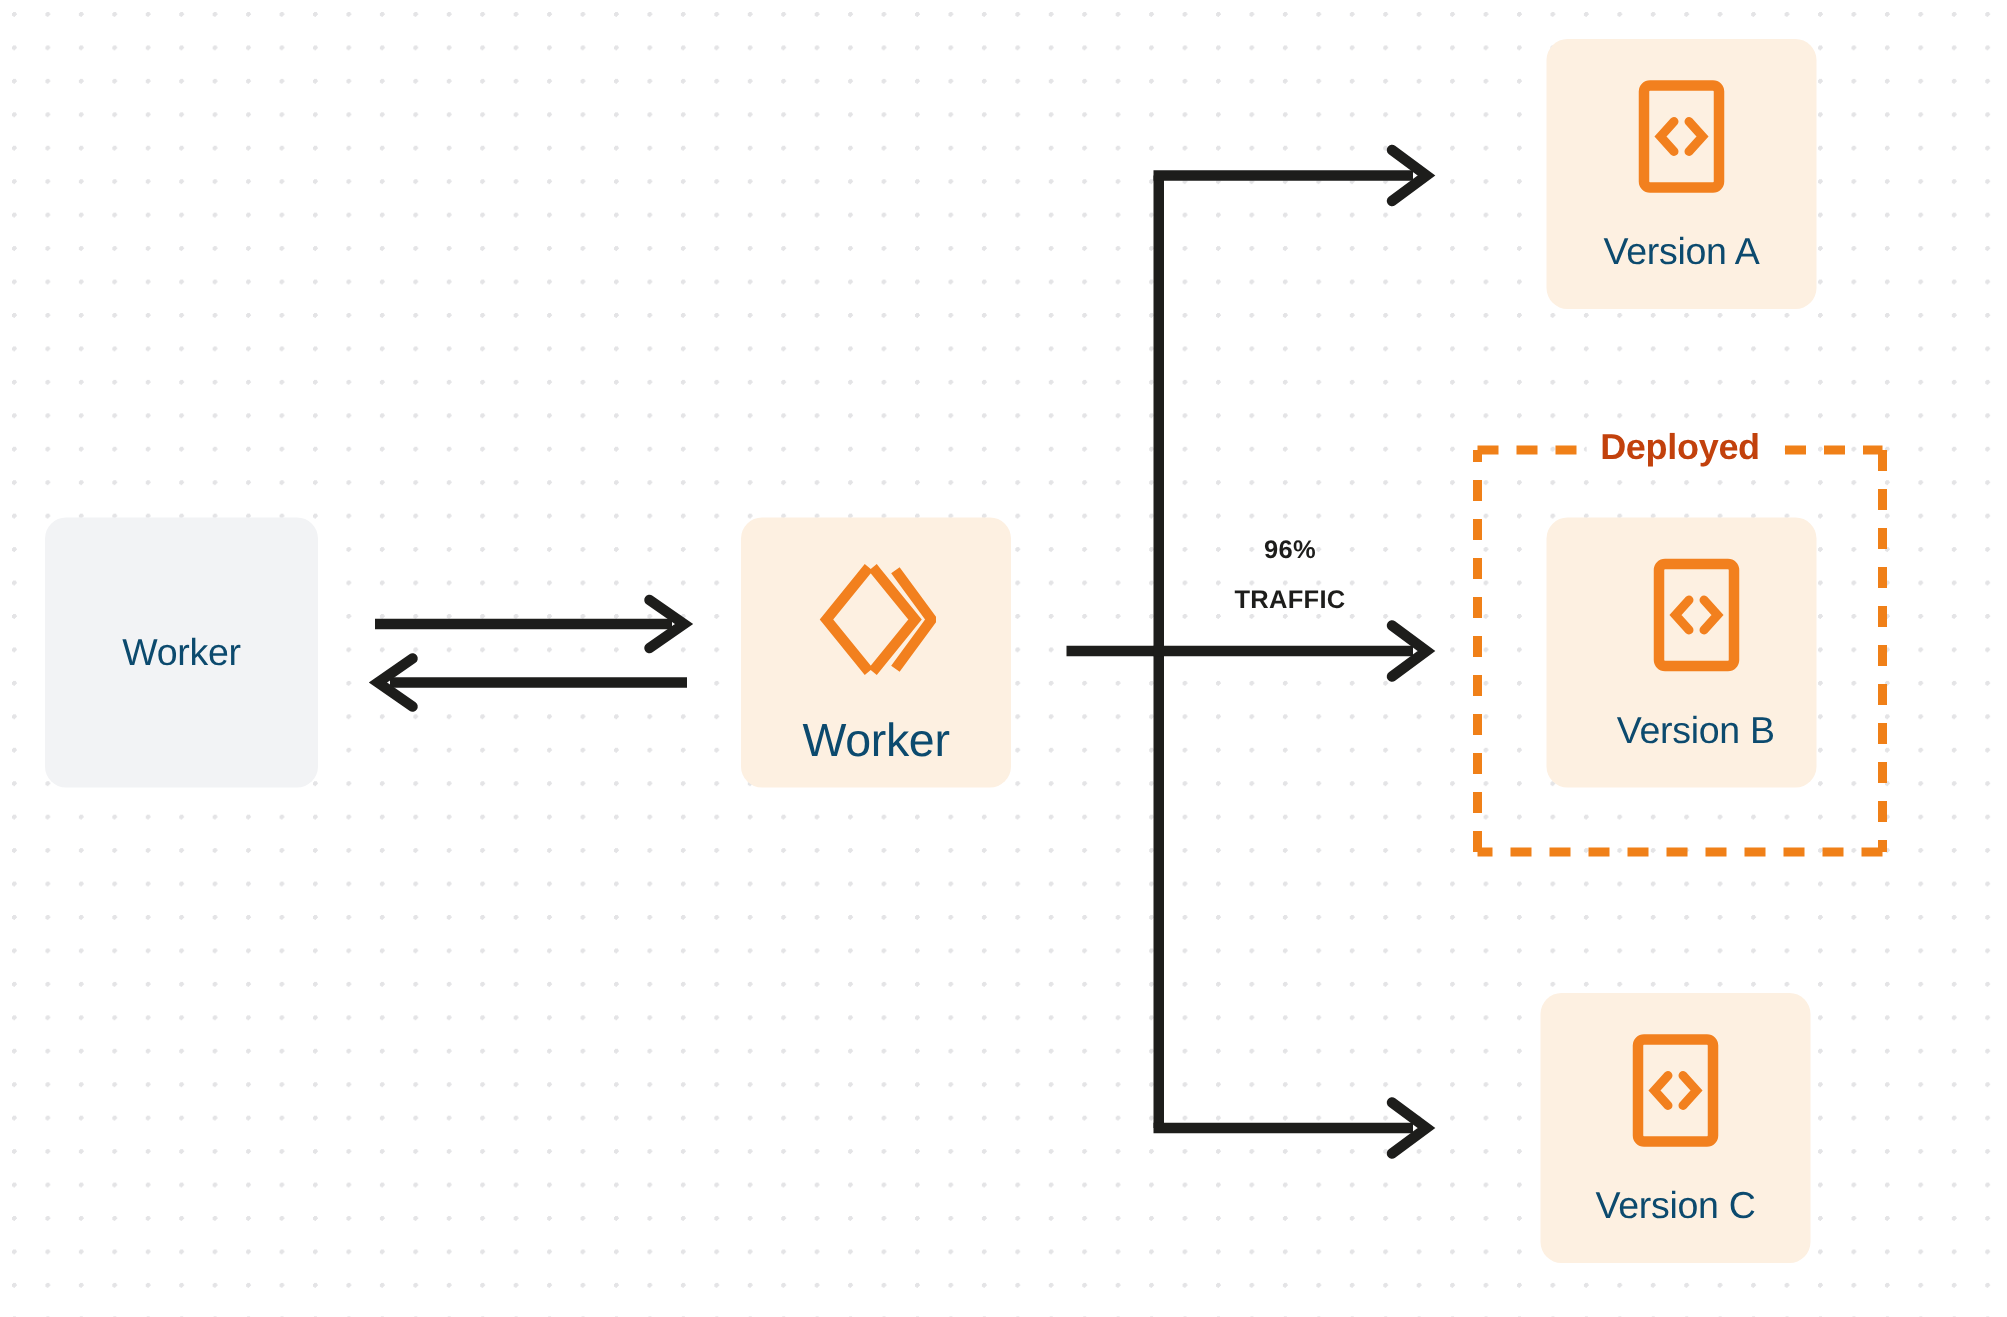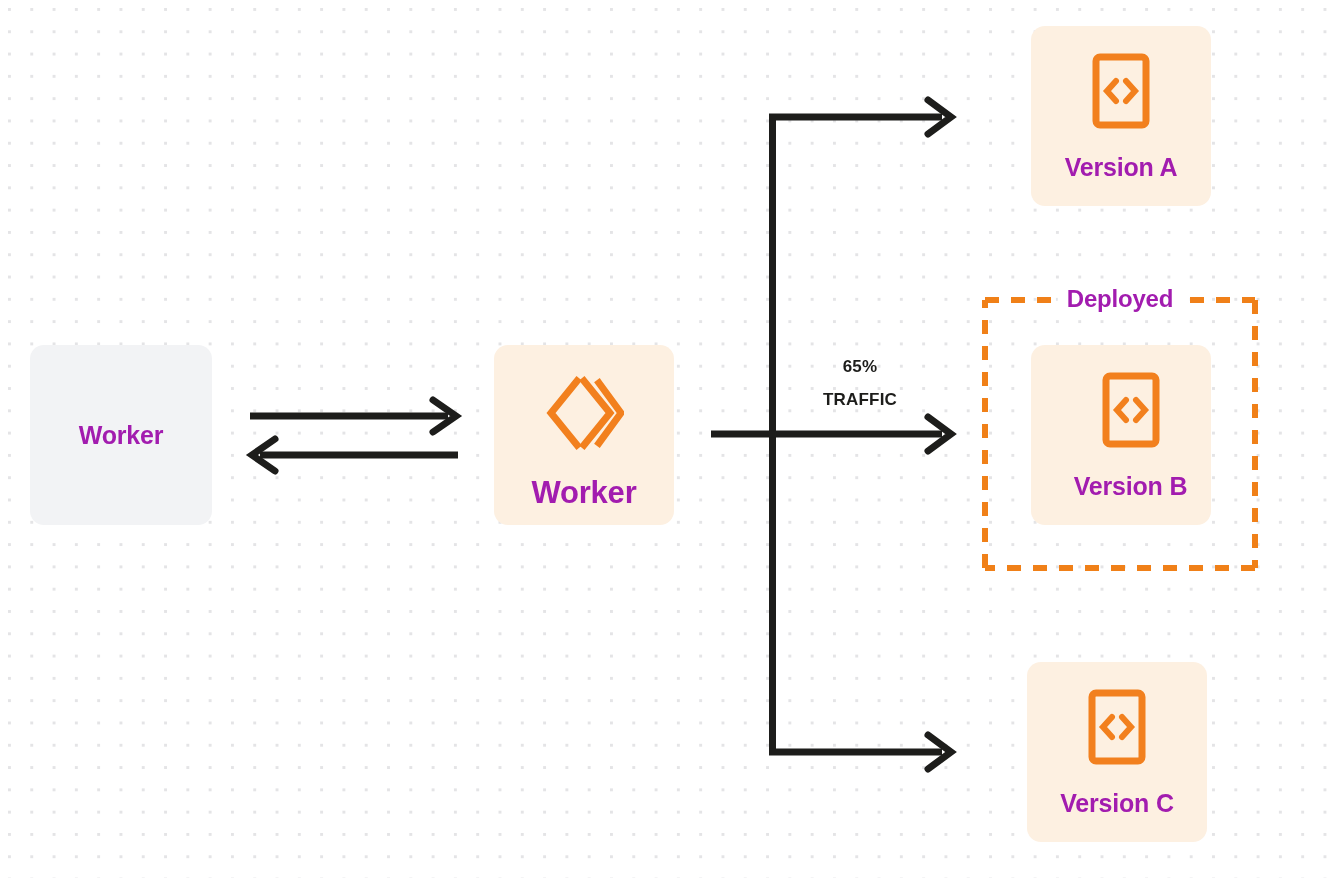--- a/index.html
+++ b/index.html
@@ -26,22 +26,22 @@
   .node {
     position: absolute;
     border-radius: 14px;
     display: flex;
     flex-direction: column;
     align-items: center;
     justify-content: center;
     box-sizing: border-box;
   }
   .node-label {
-    font-weight: 700;
-    color: #a21caf;
+    font-weight: 400;
+    color: #0c4a6e;
     letter-spacing: -0.2px;
     white-space: nowrap;
   }
 
   
   #client-node {
     left: 30px;
     top: 345px;
     width: 182px;
     height: 180px;
@@ -85,21 +85,21 @@
   }
   #deployed-label {
     position: absolute;
     left: 50%;
     top: -15px;
     transform: translateX(-50%);
     background: #ffffff;
     padding: 0 9px;
     font-size: 24px;
     font-weight: 700;
-    color: #a21caf;
+    color: #c2410c;
     white-space: nowrap;
     letter-spacing: -0.2px;
     z-index: 3;
   }
 
   
   #wires {
     position: absolute;
     left: 0;
     top: 0;
@@ -225,17 +225,17 @@
       <path d="M928 417 L951 434 L928 451" fill="none" stroke="#1d1d1b" stroke-width="7" stroke-linecap="round" stroke-linejoin="miter"></path>
     </g>
 
     <g>
       <path d="M769 752 L942 752" fill="none" stroke="#1d1d1b" stroke-width="7" stroke-linecap="butt"></path>
       <path d="M928 735 L951 752 L928 769" fill="none" stroke="#1d1d1b" stroke-width="7" stroke-linecap="round" stroke-linejoin="miter"></path>
     </g>
   </svg>
 
   <div id="traffic-label">
-    <div>65%</div>
+    <div>96%</div>
     <div>TRAFFIC</div>
   </div>
 
 </div>
 
 </body></html>

